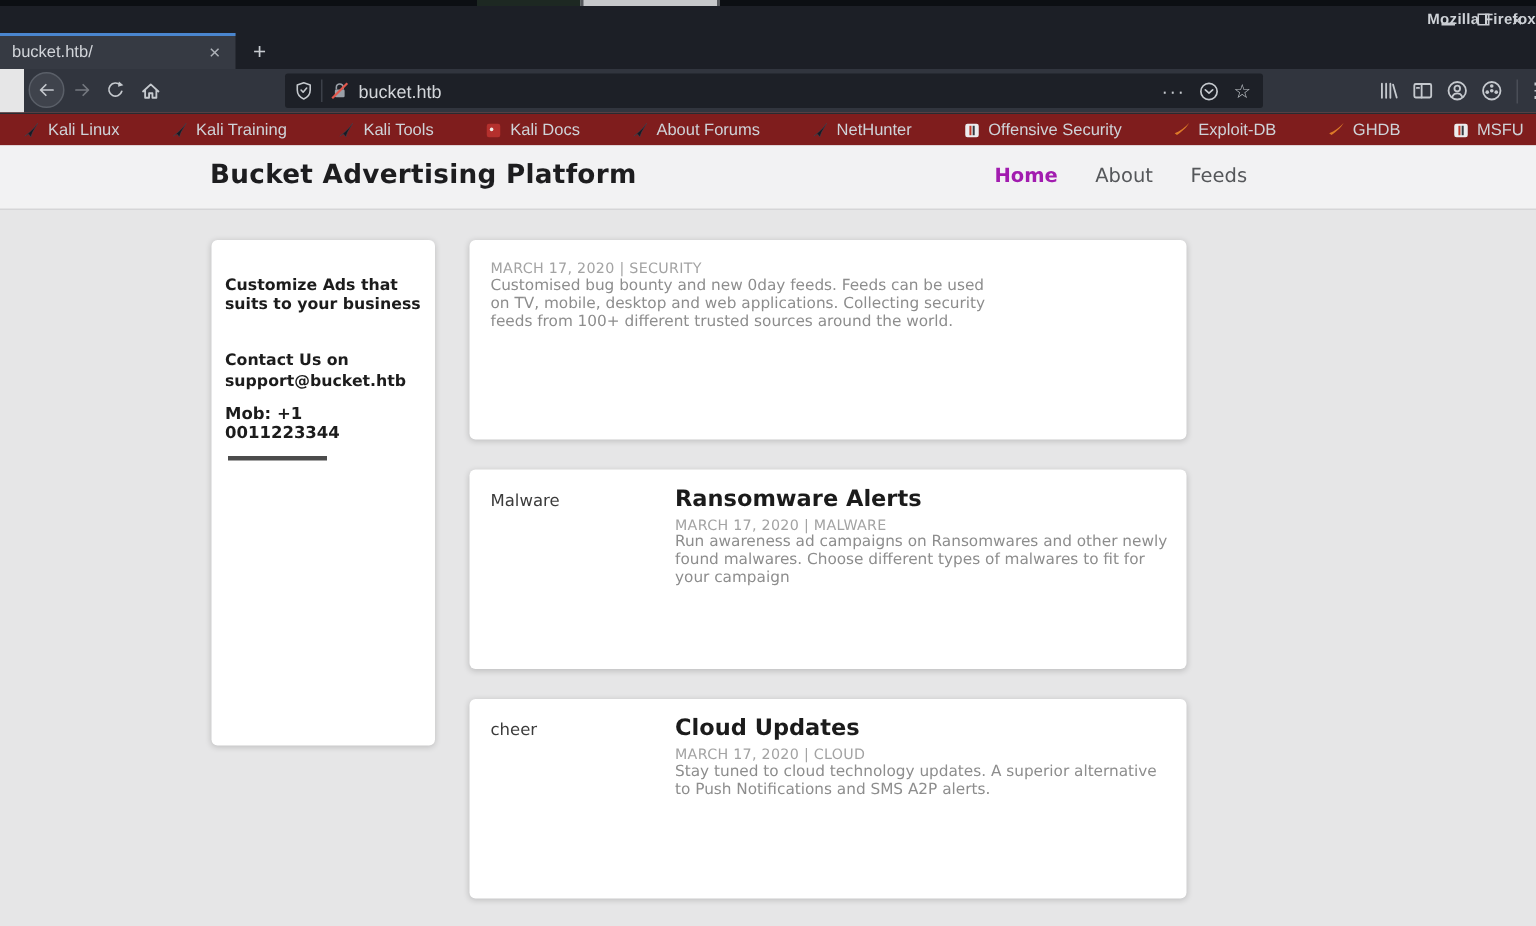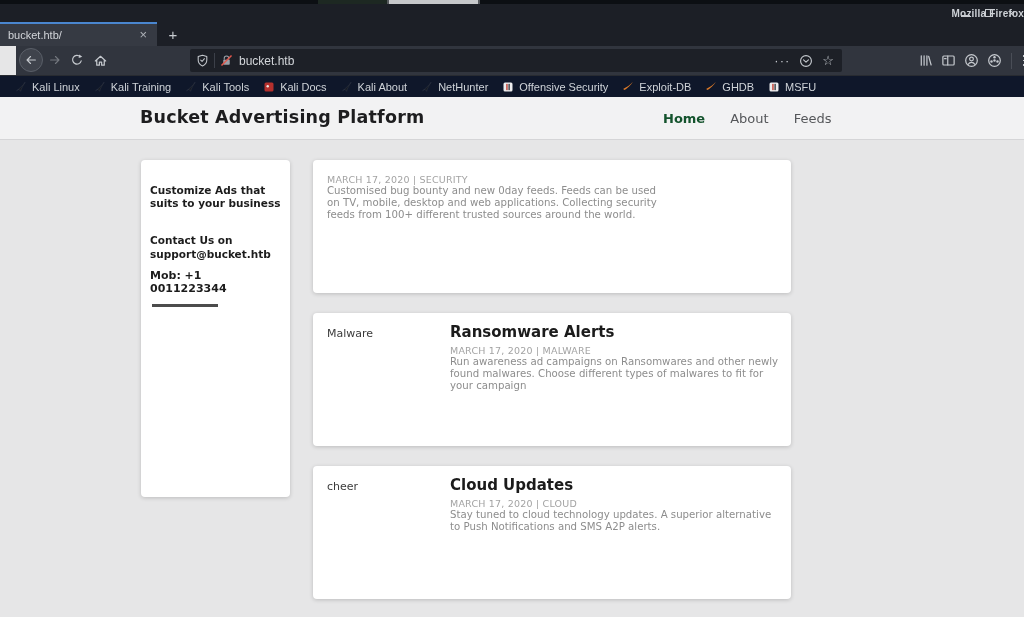--- a/index.html
+++ b/index.html
@@ -40,32 +40,32 @@
   .url-right { display:flex; align-items:center; gap:9px; padding-right:2px; }
   .dots-icon { color:#c5c9ce; font-size:13px; letter-spacing:1px; line-height:10px; }
   .star-icon { color:#c5c9ce; font-size:13px; line-height:13px; }
   .nav-right-icons { position:absolute; right:0; top:3px; height:23px; display:flex; align-items:center; }
   .nri { width:23px; height:22px; display:flex; align-items:center; justify-content:center; }
   .nav-sep { width:1px; height:16px; background:#4a4e57; margin:0 5px; }
   .burger { display:flex; flex-direction:column; gap:2.5px; }
   .burger span { display:block; width:12px; height:1.8px; background:#c5c9ce; }
 
   
-  .bookmarksbar { position:absolute; top:75px; left:0; width:1024px; height:22px; background:#0f172a; border-top:1px solid #282b31; display:flex; align-items:center; padding-left:8px; }
+  .bookmarksbar { position:absolute; top:75px; left:0; width:1024px; height:22px; background:#7f1d1d; border-top:1px solid #282b31; display:flex; align-items:center; padding-left:8px;gap:20px; }
   .bm-item { display:flex; align-items:center; gap:5px; padding:0 7px; height:22px; }
   .bm-ico { width:12px; height:12px; flex:none; }
   .bm-label { font-size:11px; color:#cfd3d8; white-space:nowrap; }
 
   
   .page { position:absolute; top:97px; left:0; width:1024px; height:520px; background:#e6e6e7; }
   .page-header { position:absolute; top:0; left:0; width:1024px; height:43px; background:#f2f2f3; border-bottom:1px solid #d5d5d7; font-family:"DejaVu Sans", sans-serif; }
   .site-title { position:absolute; left:140px; top:50%; transform:translateY(-54%); font-size:17.5px; font-weight:bold; color:#1d1d1f; letter-spacing:.2px; }
   .site-nav { position:absolute; left:663px; top:50%; transform:translateY(-50%); display:flex; gap:25px; }
   .nav-link { font-size:13px; color:#55575a; text-decoration:none; }
-  .nav-link.active { font-weight:bold; color:#14532d; }
+  .nav-link.active { font-weight:bold; color:#a21caf; }
 
   .content { position:absolute; top:43px; left:0; width:1024px; height:477px; font-family:"DejaVu Sans", sans-serif; }
 
   .side-card { position:absolute; left:141px; top:20px; width:149px; height:337px; background:#fff; border-radius:4px; box-shadow:0 1px 4px rgba(0,0,0,.18); padding:24px 9px 0 9px; }
   .side-pitch { font-size:10.5px; font-weight:bold; color:#1c1c1c; line-height:1.26; margin-bottom:24px; }
   .side-contact { font-size:10.5px; font-weight:bold; color:#1c1c1c; line-height:1.26; margin-bottom:8px; word-wrap:break-word; }
   .side-mob { font-size:11px; font-weight:bold; color:#1c1c1c; margin-bottom:9px; }
   .side-rule { width:66px; height:3px; background:#4c4c4c; border:none; margin-left:2px; }
 
   .cards-col { position:absolute; left:313px; top:20px; width:478px; }
@@ -270,21 +270,21 @@
   <div class="bm-item">
       <svg class="bm-ico">
         <use href="#ic-docs"></use>
       </svg>
       <span class="bm-label">Kali Docs</span>
     </div>
   <div class="bm-item">
       <svg class="bm-ico">
         <use href="#ic-kali"></use>
       </svg>
-      <span class="bm-label">Kali About</span>
+      <span class="bm-label">About Forums</span>
     </div>
   <div class="bm-item">
       <svg class="bm-ico">
         <use href="#ic-kali"></use>
       </svg>
       <span class="bm-label">NetHunter</span>
     </div>
   <div class="bm-item">
       <svg class="bm-ico">
         <use href="#ic-offsec"></use>

